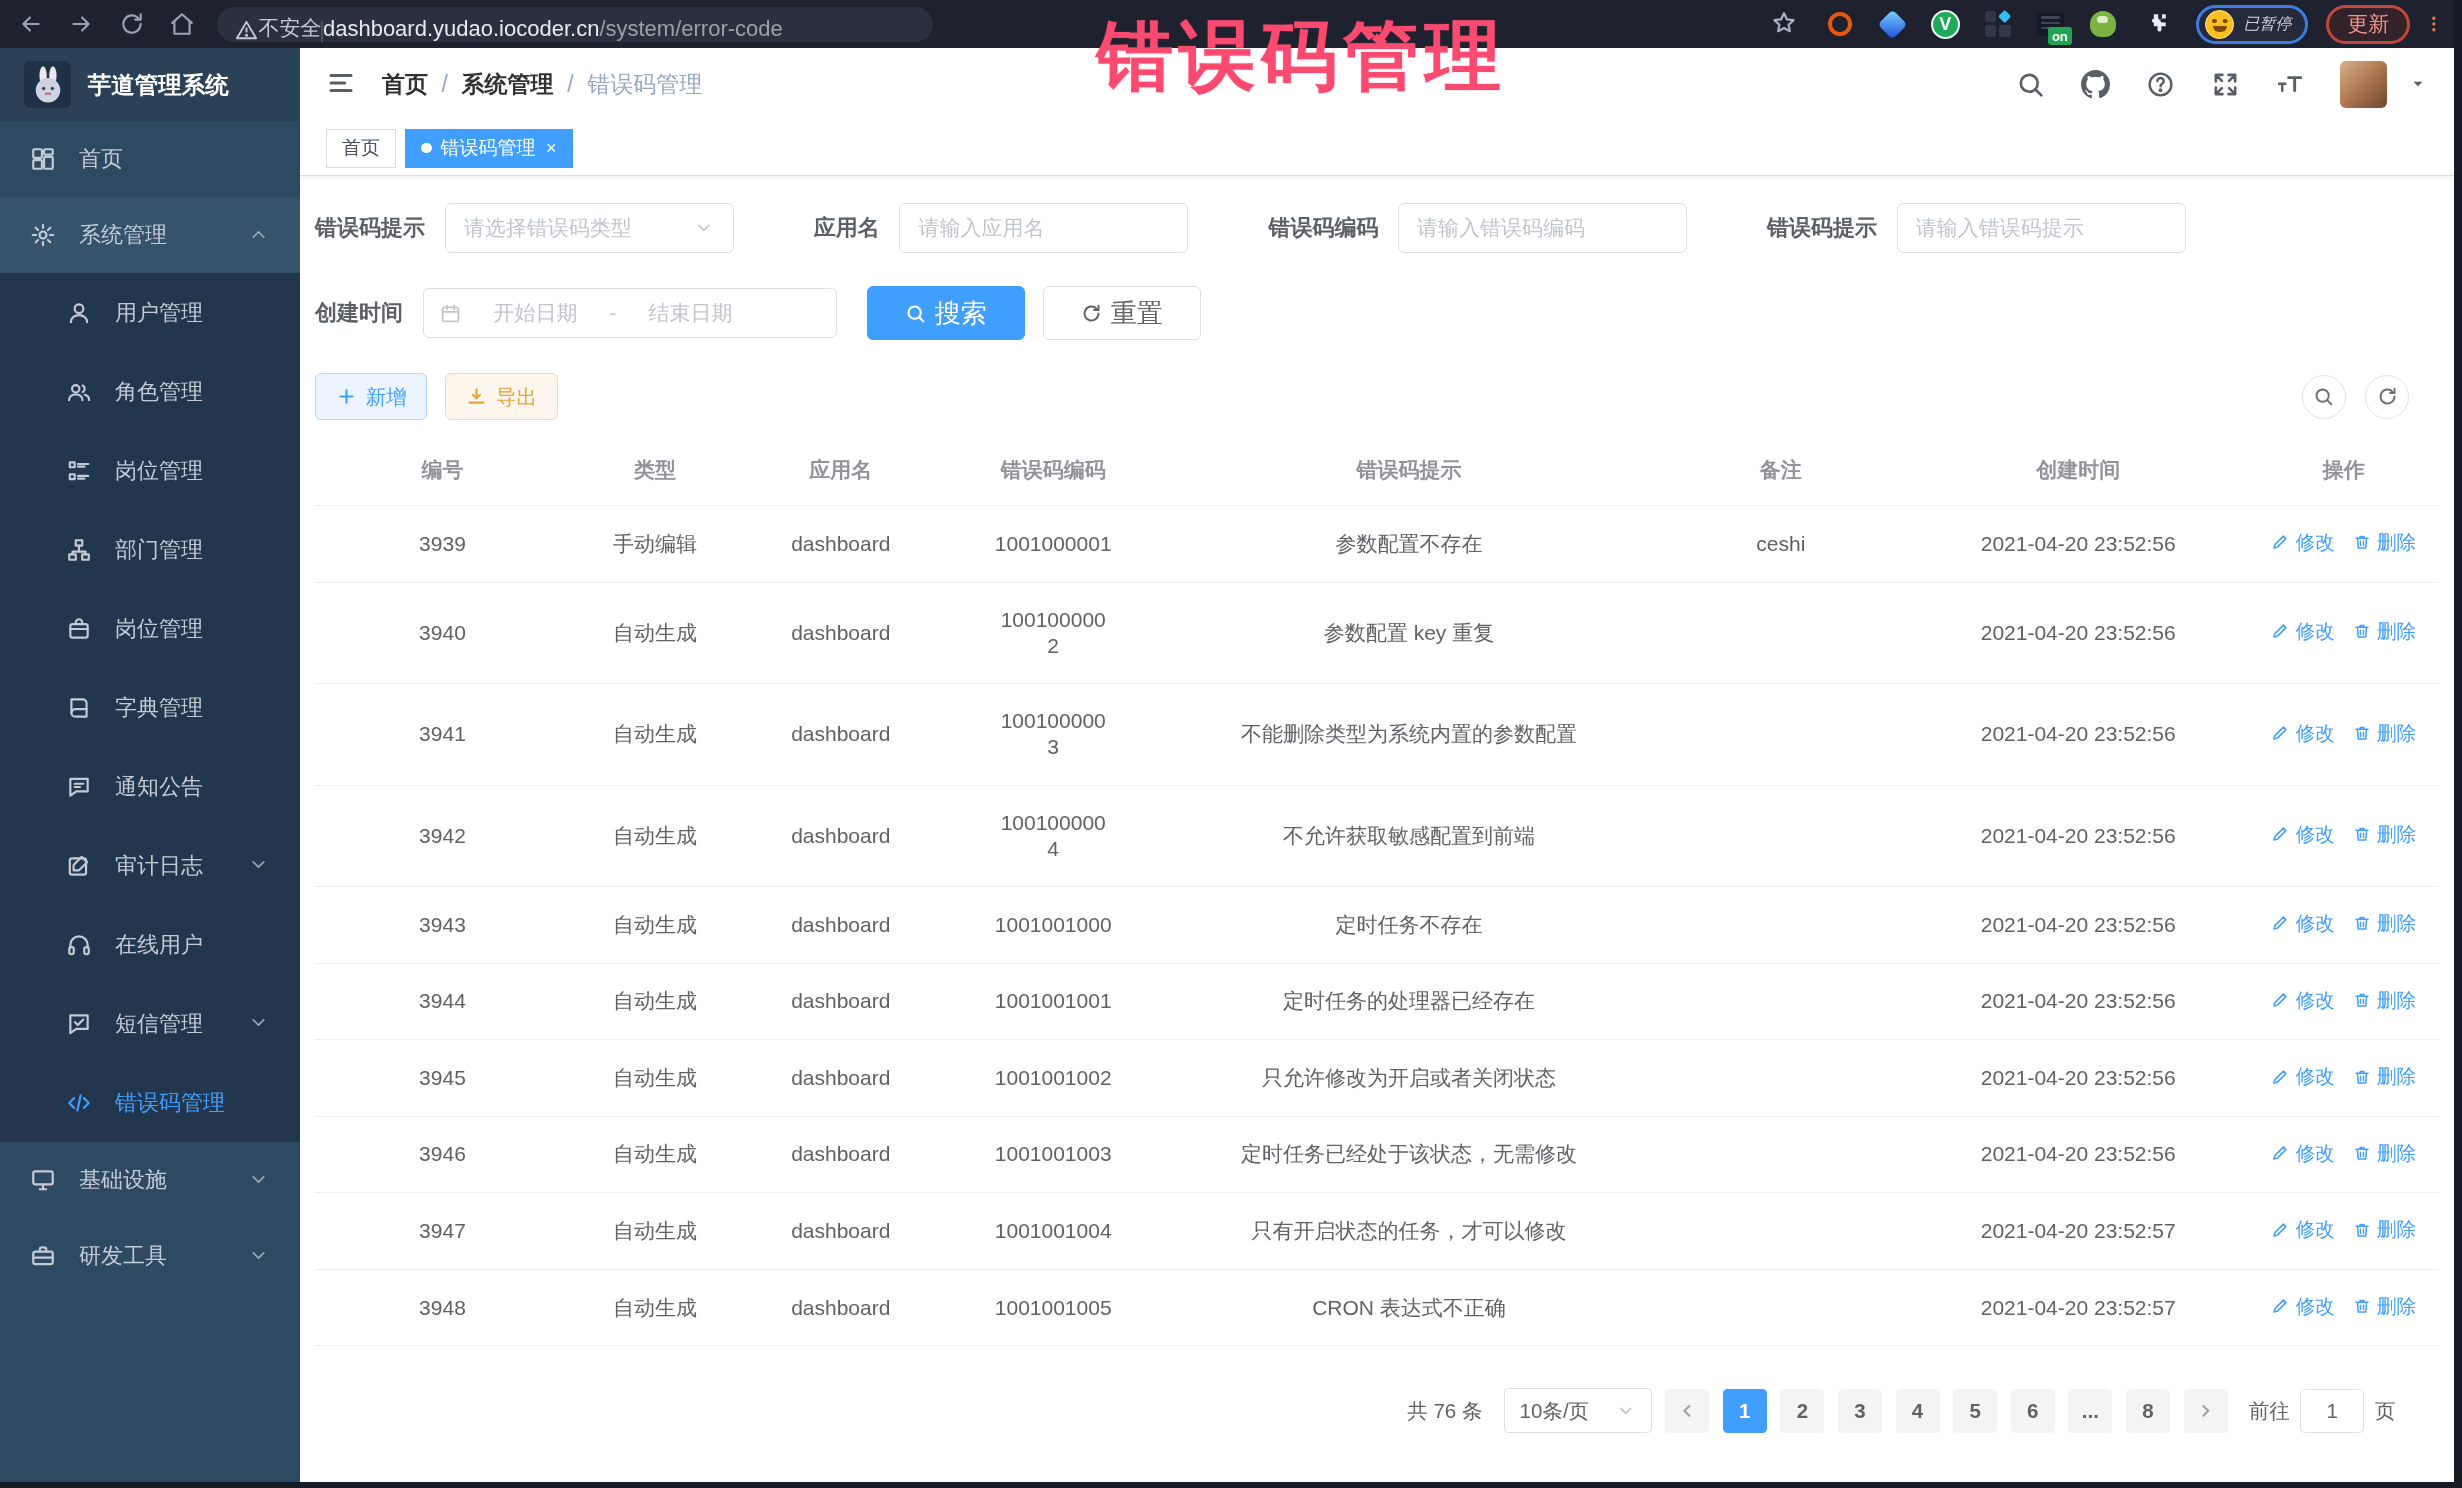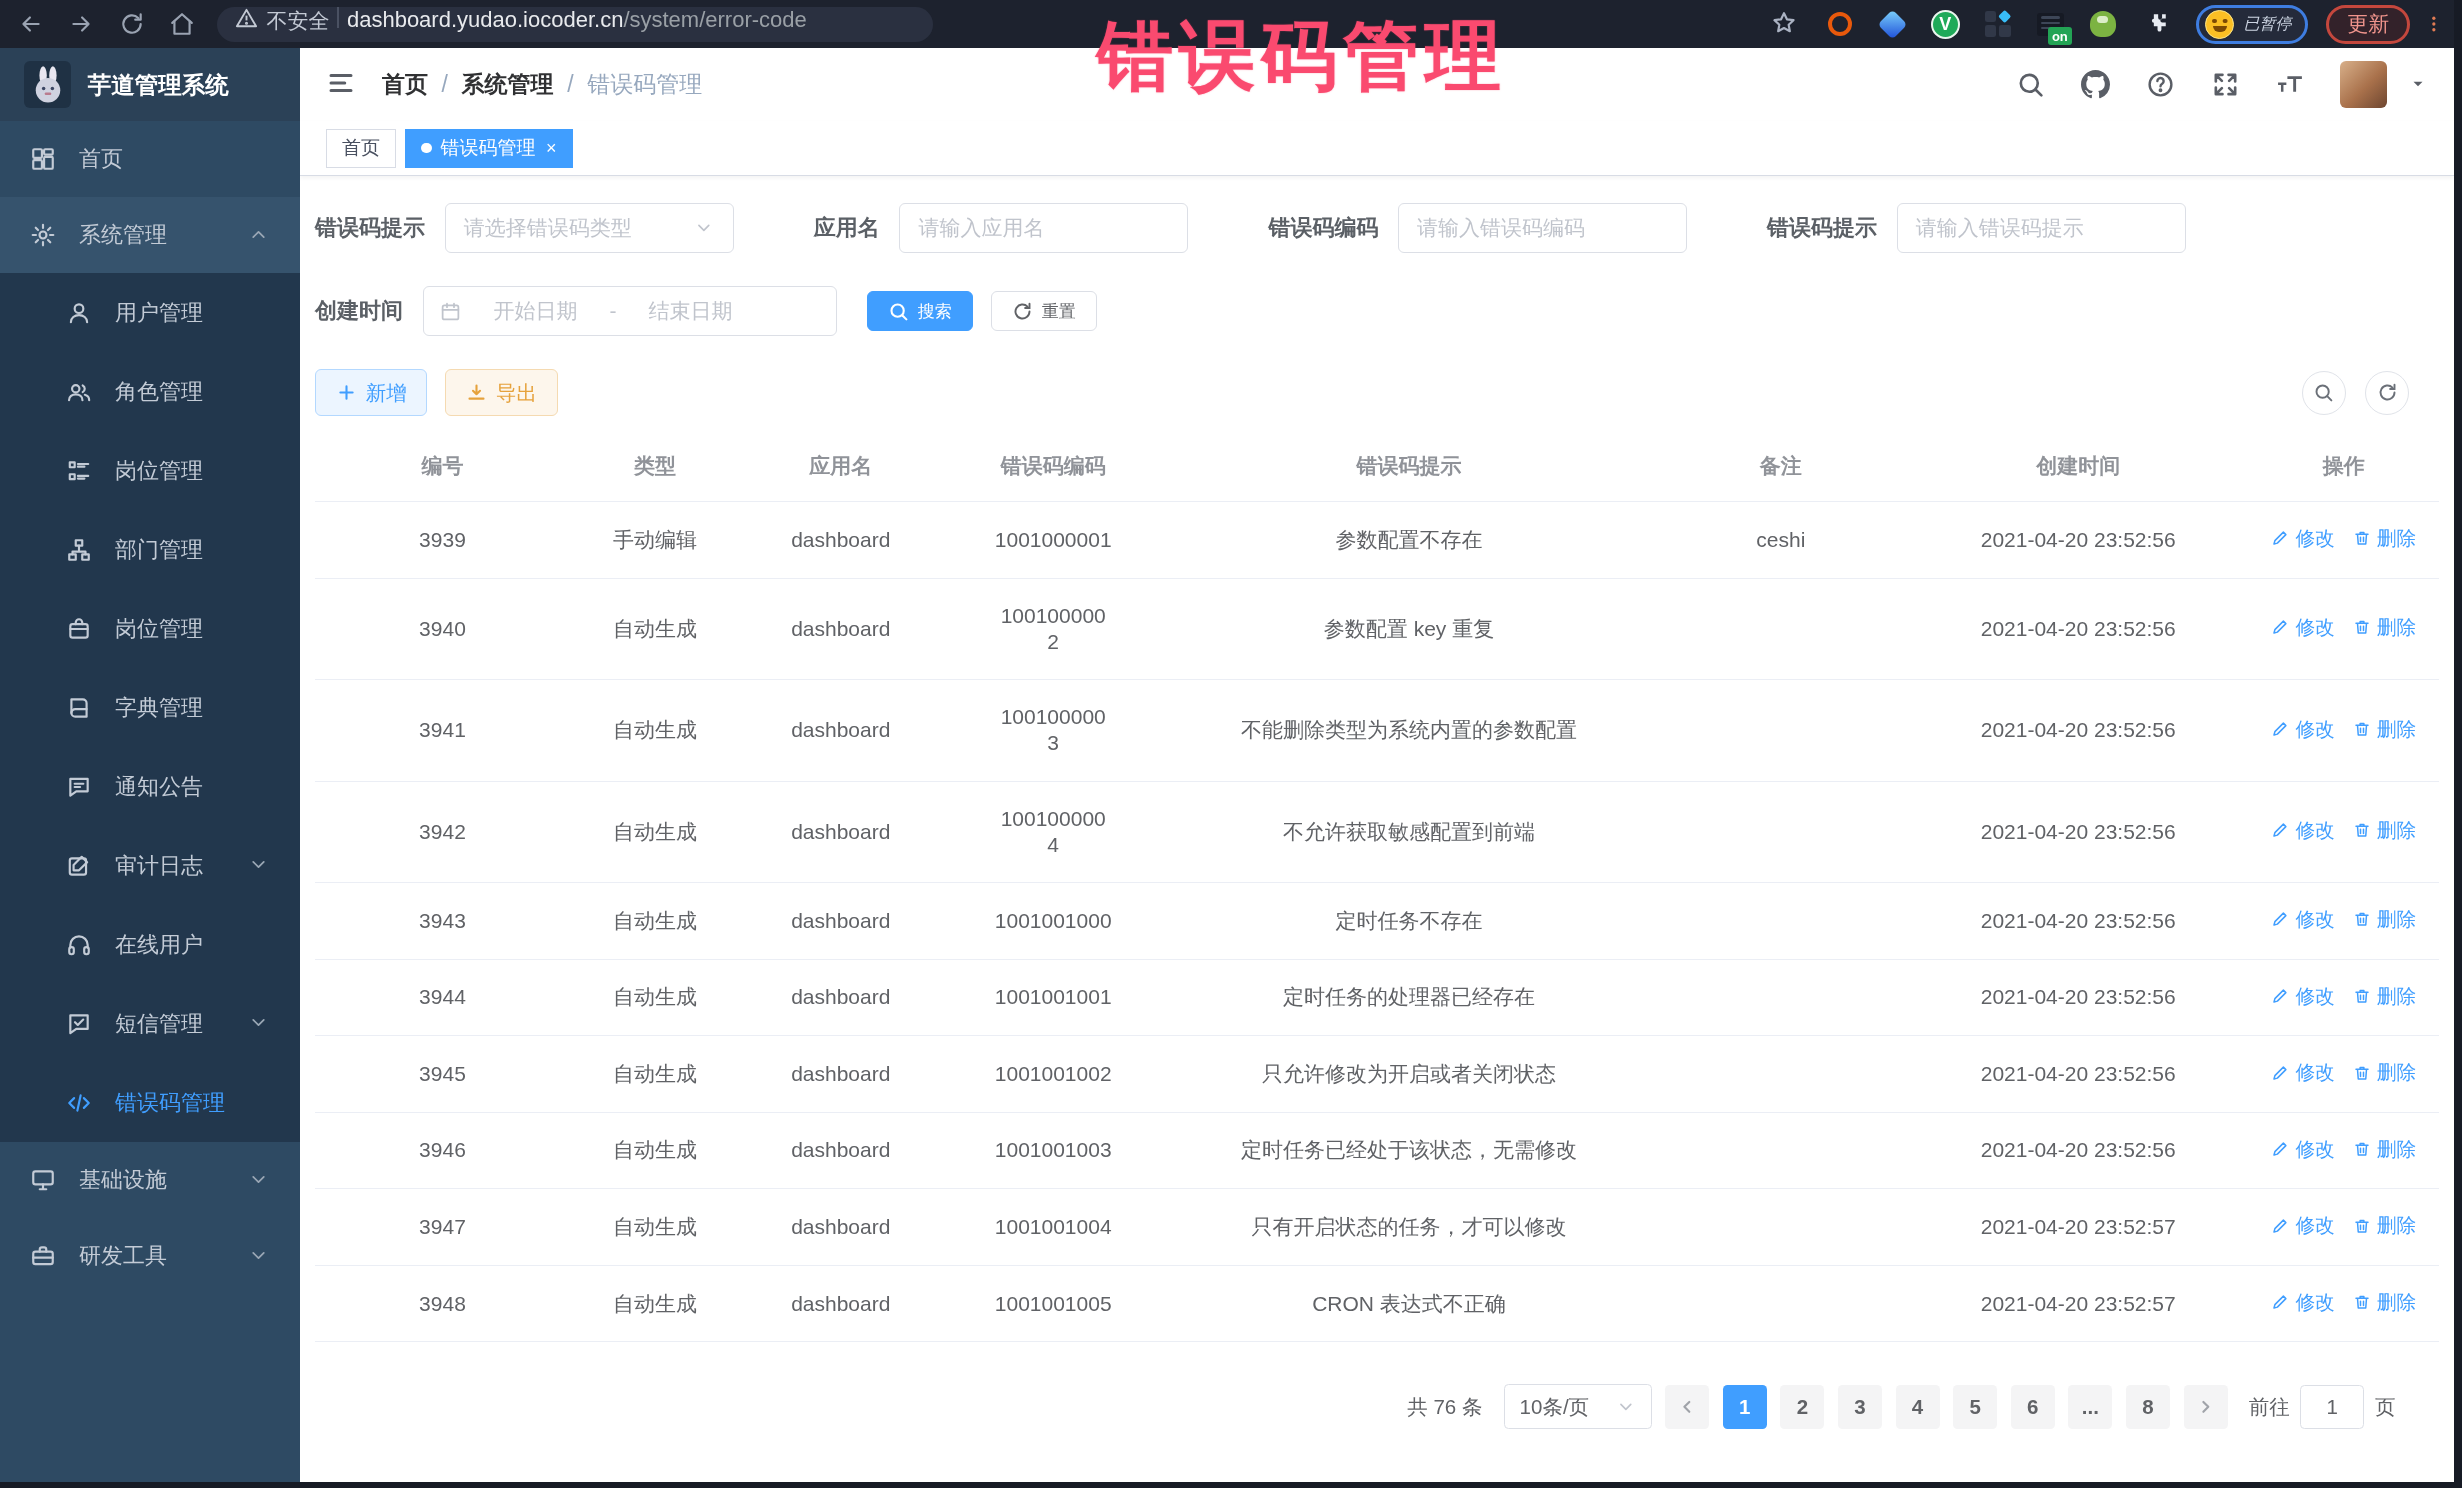--- a/index.html
+++ b/index.html
@@ -6,21 +6,21 @@
   html,body { width:2462px; height:1488px; overflow:hidden; background:#fff;
               font-family:"Liberation Sans","DejaVu Sans",sans-serif; }
   .page { position:relative; width:2462px; height:1488px; overflow:hidden; background:#fff; }
 
   
   .browser-bar { position:absolute; top:0; left:0; width:100%; height:48px; background:#1d222e;
                  display:flex; align-items:center; padding:0 16.7px; gap:7.6px; z-index:40; }
   .nav-ic { width:29px; height:29px; color:#9aa3b2; flex:0 0 auto; display:flex; align-items:center; justify-content:center; margin-right:13.6px; }
   .nav-ic svg { width:26px; height:26px; }
   .url-pill { height:35px; min-width:716px; background:#2a3040; border-radius:18px; display:flex;
-              align-items:flex-start; padding:0 18px; gap:8px; }
+              align-items:flex-end; padding:0 18px; gap:0; }
   .url-pill svg { width:23px; height:23px; color:#c3c9d4; }
   .url-sec { color:#c3c9d4; font-size:21px; }
   .url-div { width:1.5px; height:21px; background:#4a5162; }
   .url-text { font-size:22px; }
   .url-host { color:#e8eaed; }
   .url-path { color:#9aa0a6; }
   .chrome-spacer { flex:1; }
   .star-ic { color:#aab2c2; width:29px; height:29px; margin:0 10.6px; }
   .star-ic svg { width:26px; height:26px; }
   .ext { width:33px; height:33px; display:flex; align-items:center; justify-content:center; margin:0 6px; position:relative; }
@@ -108,22 +108,22 @@
   .fgroup { display:flex; align-items:center; margin-right:80px; }
   .flabel { font-size:22px; color:#5b6066; font-weight:bold; margin-right:19.7px; white-space:nowrap; }
   .finput { width:289px; height:50px; border:1.5px solid #dcdfe6; border-radius:6px; background:#fff;
             display:flex; align-items:center; justify-content:space-between; padding:0 18px;
             font-size:21px; color:#c0c4cc; cursor:text; }
   .finput .chev { width:21px; height:21px; color:#c0c4cc; }
   .finput .chev svg { width:19.7px; height:19.7px; }
   .date-range { width:414px; height:50px; border:1.5px solid #dcdfe6; border-radius:6px; background:#fff;
                 display:flex; align-items:center; gap:32px; padding:0 16.7px; font-size:21px; color:#c0c4cc; cursor:text; }
   .date-range svg { width:21px; height:21px; color:#c0c4cc; flex:0 0 auto; }
-  .btn { height:40px; border-radius:6px; border:1.5px solid #dcdfe6; background:#fff; color:#606266;
-         font-size:17px; display:inline-flex; align-items:center; gap:9px; padding:0 20px; cursor:pointer; }
+  .btn { height:54px; border-radius:6px; border:1.5px solid #dcdfe6; background:#fff; color:#606266;
+         font-size:26px; display:inline-flex; align-items:center; gap:9px; padding:0 37px; cursor:pointer; }
   .btn svg { width:21px; height:21px; }
   .btn.primary { background:#409eff; border-color:#409eff; color:#fff; }
   .btn + .btn { margin-left:18px; }
 
   
   .toolbar { display:flex; align-items:center; margin-bottom:15px; }
   .btn.small { height:47px; font-size:20.5px; padding:0 19.7px; }
   .btn.plain-blue { background:#ecf5ff; border-color:#b3d8ff; color:#409eff; }
   .btn.plain-warn { background:#fdf6ec; border-color:#f5dab1; color:#e6a23c; }
   .toolbar-right { margin-left:auto; display:flex; gap:19.7px; margin-right:30px; }

